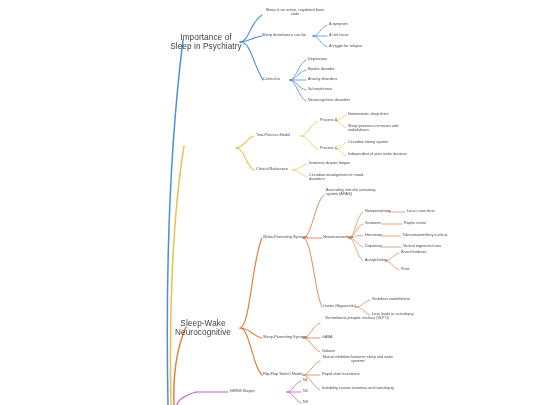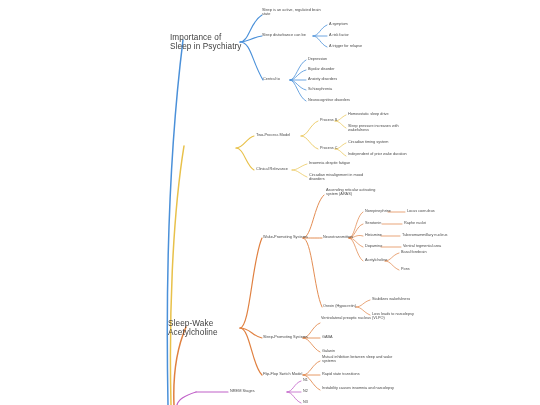--- a/index.html
+++ b/index.html
@@ -49,21 +49,21 @@
     color: #4a4a4a;
     text-align: center;
   }
   
   .l4 {
     font-size: 3.8px;
     color: #4a4a4a;
     text-align: center;
   }
   .tleft { text-align: left; }
-  .tcenter { text-align: left; }
+  .tcenter { text-align: center; }
 </style>
 </head>
 <body>
 
 <div id="canvas">
 
   <svg class="links" viewBox="0 0 540 405" xmlns="http://www.w3.org/2000/svg">
 
     <g fill="none" stroke-linecap="round">
 
@@ -179,21 +179,21 @@
   <div class="node l4 tleft" style="left:348px; top:124px; width:62px;">Sleep pressure increases with wakefulness</div>
 
   <div class="node l4 tleft" style="left:320px; top:146px; width:28px;">Process C</div>
   <div class="node l4 tleft" style="left:348px; top:140px; width:62px;">Circadian timing system</div>
   <div class="node l4 tleft" style="left:348px; top:152px; width:66px;">Independent of prior wake duration</div>
 
   <div class="node l3 tleft" style="left:256px; top:167px; width:42px;">Clinical Relevance</div>
   <div class="node l4 tleft" style="left:309px; top:161px; width:62px;">Insomnia despite fatigue</div>
   <div class="node l4 tleft" style="left:309px; top:173px; width:60px;">Circadian misalignment in mood disorders</div>
 
-  <div class="node l1 tcenter" style="left:168px; top:319px; width:70px;">Sleep-Wake Acetylcholine</div>
+  <div class="node l1 tcenter" style="left:168px; top:319px; width:70px;">Sleep-Wake Neurocognitive</div>
 
   <div class="node l3 tleft" style="left:263px; top:235px; width:54px;">Wake-Promoting Systems</div>
 
   <div class="node l4 tleft" style="left:326px; top:188px; width:62px;">Ascending reticular activating system (ARAS)</div>
 
   <div class="node l4 tleft" style="left:323px; top:235px; width:40px;">Neurotransmitters</div>
 
   <div class="node l4 tleft" style="left:365px; top:209px; width:34px;">Norepinephrine</div>
   <div class="node l4 tleft" style="left:407px; top:209px; width:50px;">Locus coeruleus</div>
 

